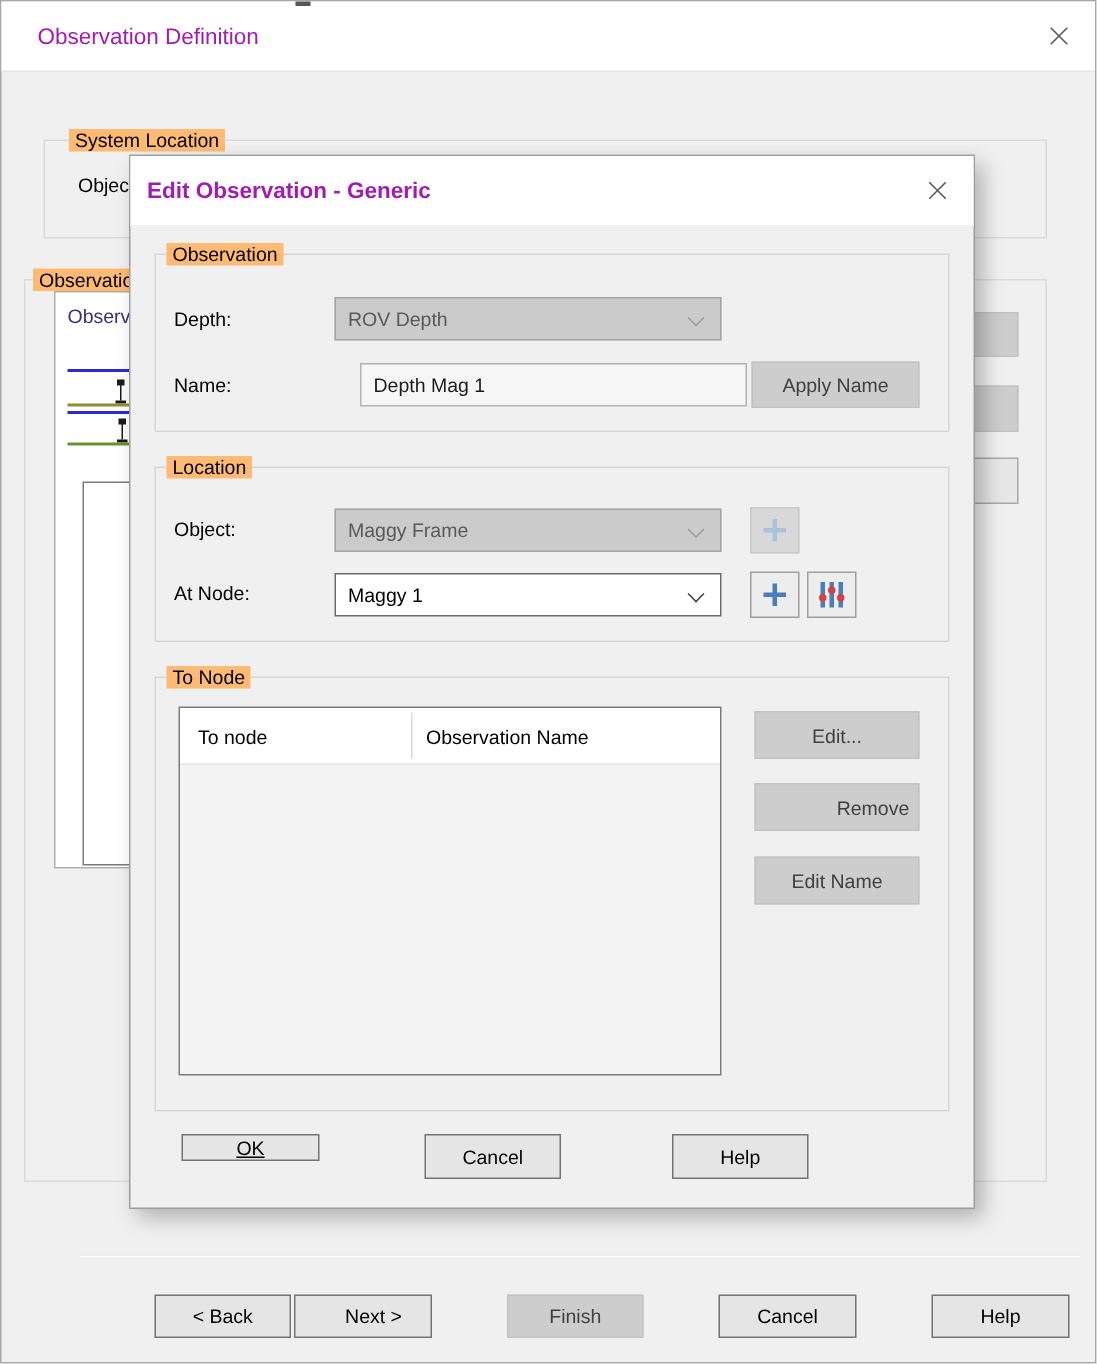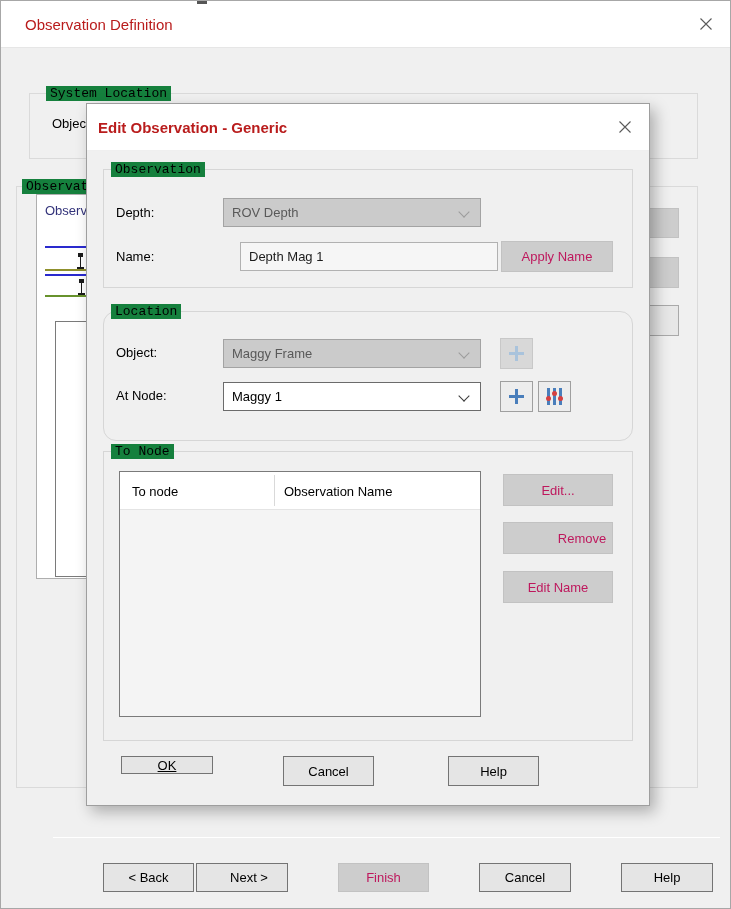--- a/index.html
+++ b/index.html
@@ -5,41 +5,41 @@
   html,body{margin:0;padding:0;background:#d8d8d8;}
   *{box-sizing:border-box;}
   .stage{position:relative;width:731px;height:909px;overflow:hidden;
          font-family:"Liberation Sans", sans-serif;font-size:13px;color:#000;
          background:#f0f0f0;}
   .abs{position:absolute;}
   
   .win{position:absolute;inset:0;border:1px solid #a7a7a7;background:#f0f0f0;}
   .titlebar{position:absolute;left:0;right:0;top:0;height:47px;background:#ffffff;
             border-bottom:1px solid #e6e6e6;}
-  .titletext{position:absolute;left:24px;top:0;line-height:47px;font-size:15px;color:#b91c1c;}
+  .titletext{position:absolute;left:24px;top:0;line-height:47px;font-size:15px;color:#a21caf;}
   .xbtn{position:absolute;top:11px;width:28px;height:26px;display:flex;align-items:center;
         justify-content:center;background:transparent;border:none;cursor:default;}
   
   .gb{position:absolute;border:1px solid #dadada;}
-  .gl{position:absolute;top:-8px;background:#15803d;padding:0 4px;line-height:15px;white-space:nowrap;font-family:Liberation Mono, monospace;}
+  .gl{position:absolute;top:-8px;background:#fdba74;padding:0 4px;line-height:15px;white-space:nowrap;}
   .lbl{position:absolute;white-space:nowrap;line-height:15px;}
   
   .combo{position:absolute;height:29px;background:#ffffff;border:1px solid #6b6b6b;
          line-height:27px;padding-left:8px;white-space:nowrap;overflow:hidden;}
   .combo.dis{background:#cbcbcb;border-color:#a3a3a3;color:#595959;}
   .chev{position:absolute;right:12px;top:9px;width:8px;height:8px;
         border-right:1.4px solid #3a3a3a;border-bottom:1.4px solid #3a3a3a;transform:rotate(45deg);}
   .chev.dis{border-color:#9c9c9c;}
   .tb{position:absolute;height:29px;background:#f6f6f6;border:1px solid #b1b1b1;
       line-height:27px;padding-left:8px;white-space:nowrap;overflow:hidden;color:#1c1c1c;}
   
   .btn{position:absolute;background:#e5e5e5;border:1px solid #747474;
        font-family:"Liberation Sans",sans-serif;font-size:13px;color:#000;
        display:flex;align-items:center;justify-content:center;padding:0;}
-  .btn.dis{background:#cdcdcd;border-color:#c2c2c2;color:#be185d;}
+  .btn.dis{background:#cdcdcd;border-color:#c2c2c2;color:#404040;}
   .iconbtn{position:absolute;width:33px;height:31px;background:#ededed;border:1px solid #9f9f9f;
            display:flex;align-items:center;justify-content:center;}
   .iconbtn.dis{background:#d8d8d8;border-color:#c8c8c8;}
   .plus{position:relative;width:15px;height:15px;color:#4a7ebb;}
   .plus.pale{color:#a9c3dc;}
   .plus::before{content:"";position:absolute;left:0;right:0;top:6px;height:3px;background:currentColor;}
   .plus::after{content:"";position:absolute;top:0;bottom:0;left:6px;width:3px;background:currentColor;}
   .eq{position:relative;width:17px;height:17px;}
   .eq .bar{position:absolute;top:0;bottom:0;width:3px;background:#4a7ebb;}
   .eq .dot{position:absolute;width:5px;height:5px;border-radius:50%;background:#d64040;}
@@ -138,21 +138,21 @@
     </div>
     <span class="lbl" style="left:29px;top:101px;">Depth:</span>
     <div class="combo dis" style="left:136px;top:94px;width:258px;">
       <span>ROV Depth</span>
       <span class="chev dis"></span>
     </div>
     <span class="lbl" style="left:29px;top:145px;">Name:</span>
     <div class="tb" style="left:153px;top:138px;width:258px;">Depth Mag 1</div>
     <button class="btn dis" style="left:414px;top:137px;width:112px;height:31px;">Apply Name</button>
 
-    <div class="gb" style="left:16px;top:207px;width:530px;height:130px;border-radius:13px;">
+    <div class="gb" style="left:16px;top:207px;width:530px;height:117px;">
       <span class="gl" style="left:7px;">Location</span>
     </div>
     <span class="lbl" style="left:29px;top:241px;">Object:</span>
     <div class="combo dis" style="left:136px;top:235px;width:258px;">
       <span>Maggy Frame</span>
       <span class="chev dis"></span>
     </div>
     <div class="iconbtn dis" style="left:413px;top:234px;">
       <span class="plus pale"></span>
     </div>

